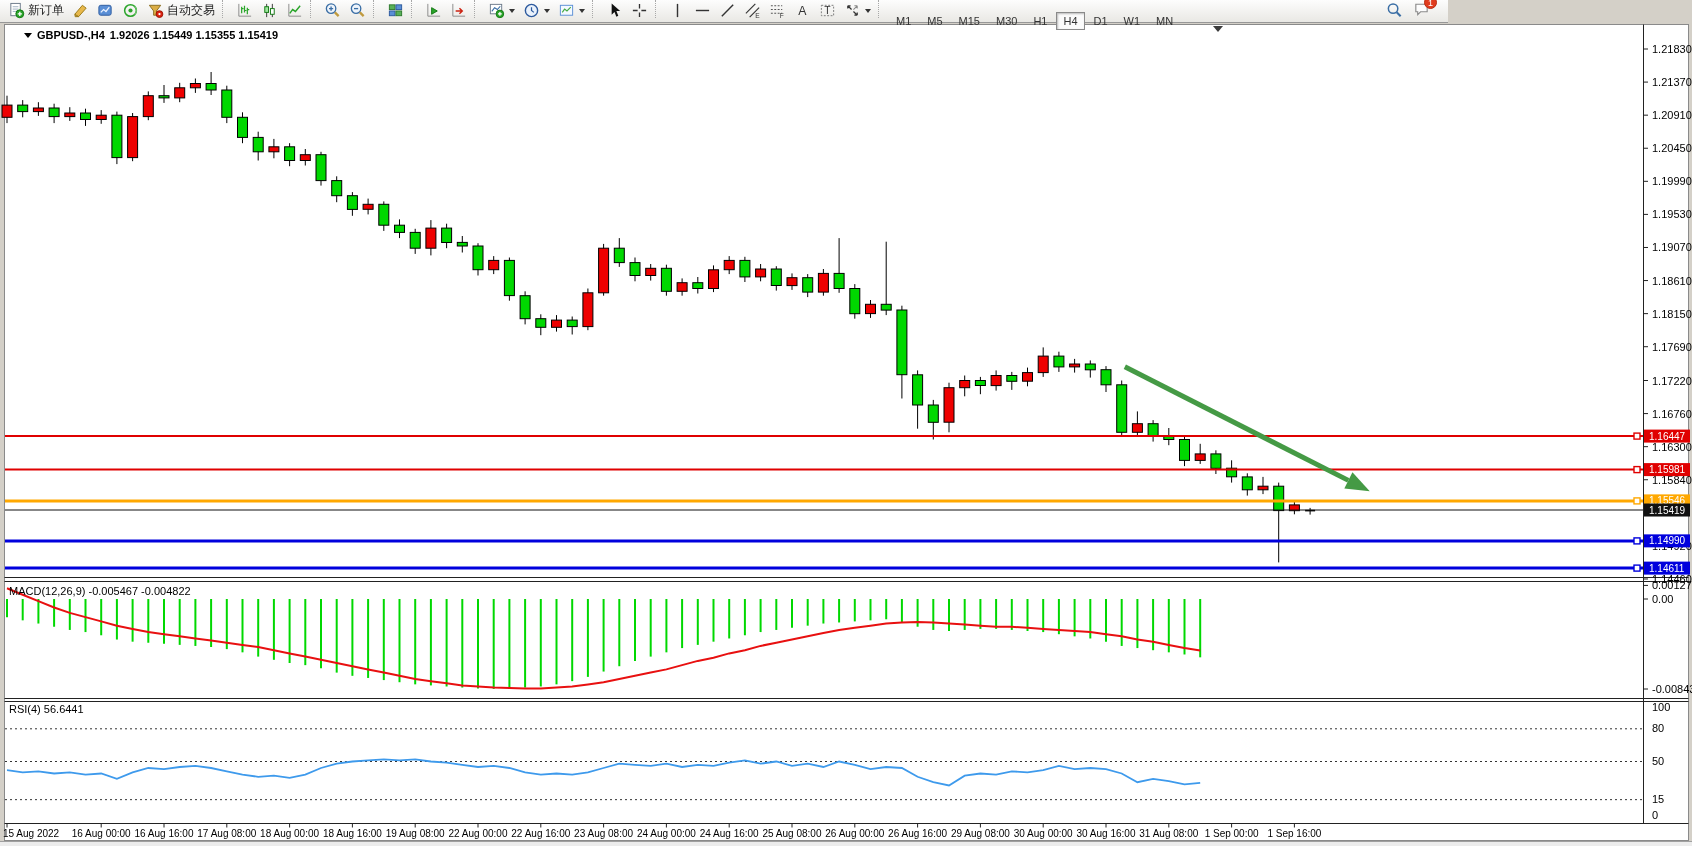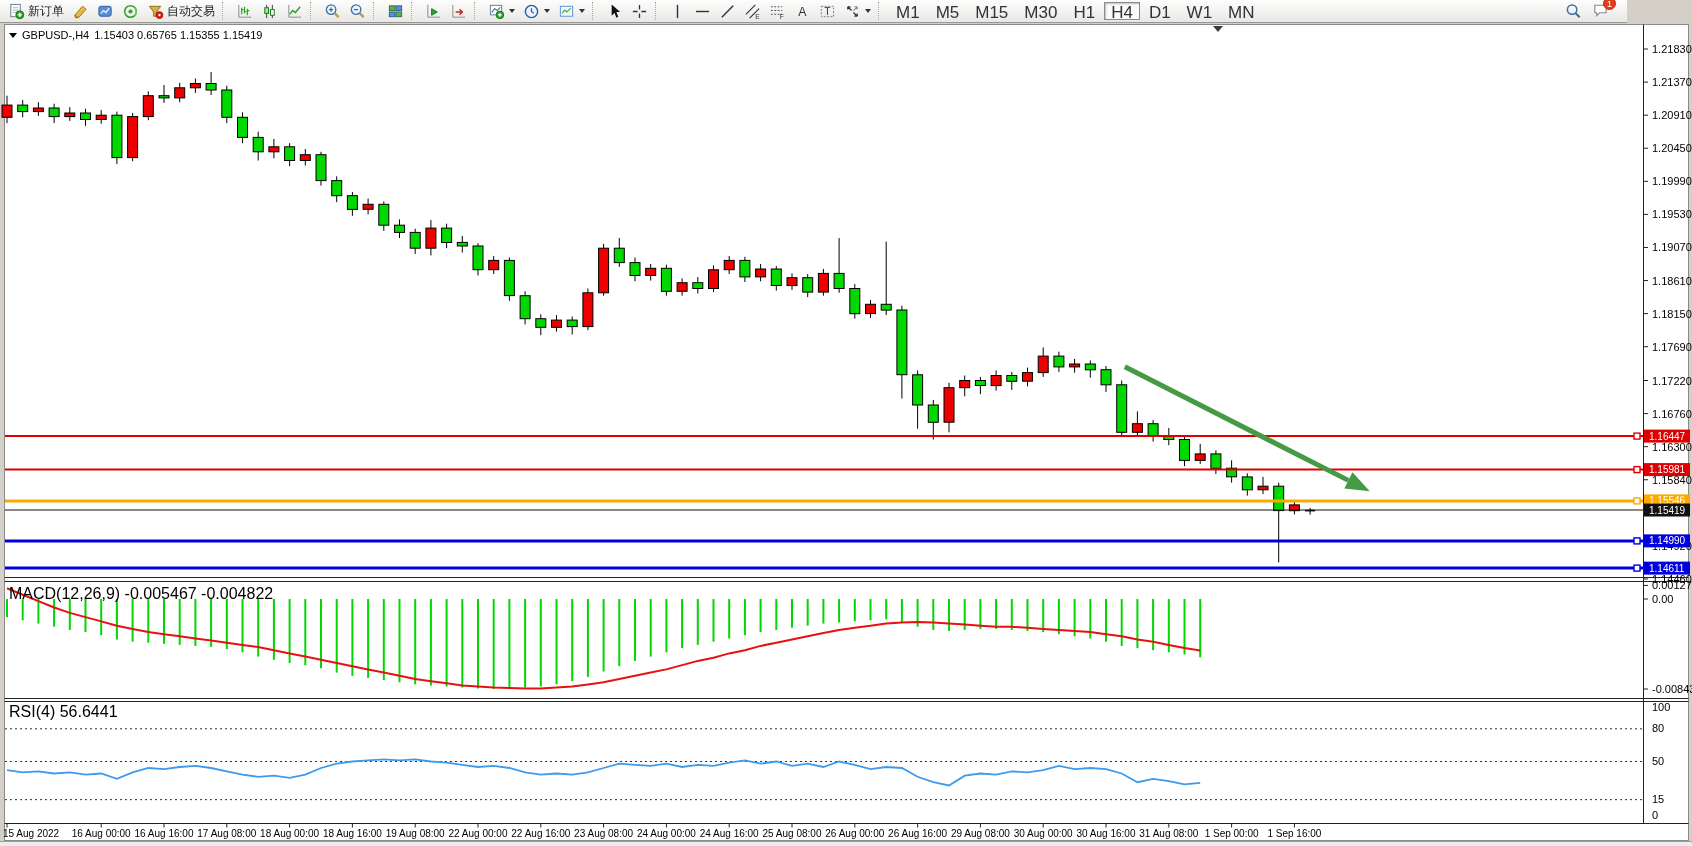--- a/index.html
+++ b/index.html
@@ -1,31 +1,31 @@
 <!DOCTYPE html>
 <html><head>
 <meta charset="utf-8">
 <style>
 *{margin:0;padding:0;box-sizing:border-box}
 html,body{width:1692px;height:846px;overflow:hidden}
 body{position:relative;background:#d4d0c8;font-family:"Liberation Sans",sans-serif}
-.toolbar{position:absolute;top:0;left:0;width:1627px;height:23px;background:linear-gradient(#fdfdfd,#e9e8e4);border-bottom:1px solid #979797;display:flex;align-items:center;padding:8px 4px;z-index:6}
+.toolbar{position:absolute;top:0;left:0;width:1448px;height:23px;background:linear-gradient(#fdfdfd,#e9e8e4);border-bottom:1px solid #979797;display:flex;align-items:flex-start;padding:0 4px;z-index:6}
 .tb-btn{height:21px;min-width:23px;display:flex;align-items:center;justify-content:center;gap:3px;background:transparent;border:1px solid transparent;font-size:12px;color:#222;padding:0 3px;cursor:default}
 .ti{width:17px;height:17px;flex:0 0 auto}
 .tb-sep{width:7px;height:18px;border-left:1px dotted #a8a8a8;margin:0 3px}
 .caret{width:0;height:0;border-left:3px solid transparent;border-right:3px solid transparent;border-top:4px solid #333;margin-left:1px}
-.tf-btn{height:18px;padding:0 6px;font-size:17px;color:#333;background:transparent;border:1px solid transparent;margin:0 1px}
+.tf-btn{height:18px;padding:0 6px;font-size:11px;color:#333;background:transparent;border:1px solid transparent;margin:12px 1px}
 .tf-btn.active{background:#fbfbfb;border:1px solid #8a8a8a;box-shadow:inset 1px 1px 2px rgba(0,0,0,.25)}
 .tb-right{margin-left:auto;display:flex;align-items:center;gap:10px;padding-right:14px}
 .chat-wrap{position:relative}
 .badge{position:absolute;top:-4px;right:-7px;min-width:13px;height:13px;border-radius:7px;background:#e03c1e;color:#fff;font-size:9px;line-height:13px;text-align:center;padding:0 3px;border:1px solid #b82c12}
 #chart-svg{position:absolute;left:0;top:0;z-index:1}
-.chart-title{position:absolute;left:9px;top:29px;font-size:11px;font-weight:400;color:#000;display:flex;align-items:center;gap:5px;z-index:3}
+.chart-title{position:absolute;left:24px;top:29px;font-size:11px;font-weight:700;color:#000;display:flex;align-items:center;gap:5px;z-index:3}
 .tri-down{width:0;height:0;border-left:4px solid transparent;border-right:4px solid transparent;border-top:5px solid #000}
-.ind-label{position:absolute;left:9px;font-size:16px;color:#000;z-index:3;white-space:nowrap}
+.ind-label{position:absolute;left:9px;font-size:11px;color:#000;z-index:3;white-space:nowrap}
 #macd-label{top:585px}
 #rsi-label{top:703px}
 .statusbar{position:absolute;left:0;top:841px;width:1692px;height:5px;background:#ececec;border-top:1px solid #a0a0a0;z-index:4}
 text{font-family:"Liberation Sans",sans-serif}
 </style>
 </head>
 <body>
 
 <div class="toolbar">
   <button class="tb-btn">
@@ -646,21 +646,21 @@
       <rect x="1644" y="561.6182899999998" width="46" height="13" fill="#0000dd"></rect>
       <text x="1649" y="571.6182899999998">1.14611</text>
       <rect x="1644" y="503.5150099999992" width="46" height="13" fill="#111111"></rect>
       <text x="1649" y="513.5150099999992">1.15419</text>
     </g>
   </svg>
 
 <div class="chart-title">
   <span class="tri-down"></span>
   <span>GBPUSD-,H4</span>
-  <span>1.15403 0.65765 1.15355 1.15419</span>
+  <span>1.92026 1.15449 1.15355 1.15419</span>
 </div>
 <div class="ind-label" id="macd-label">
   <span>MACD(12,26,9)</span>
   <span>-0.005467 -0.004822</span>
 </div>
 <div class="ind-label" id="rsi-label">
   <span>RSI(4)</span>
   <span>56.6441</span>
 </div>
 

